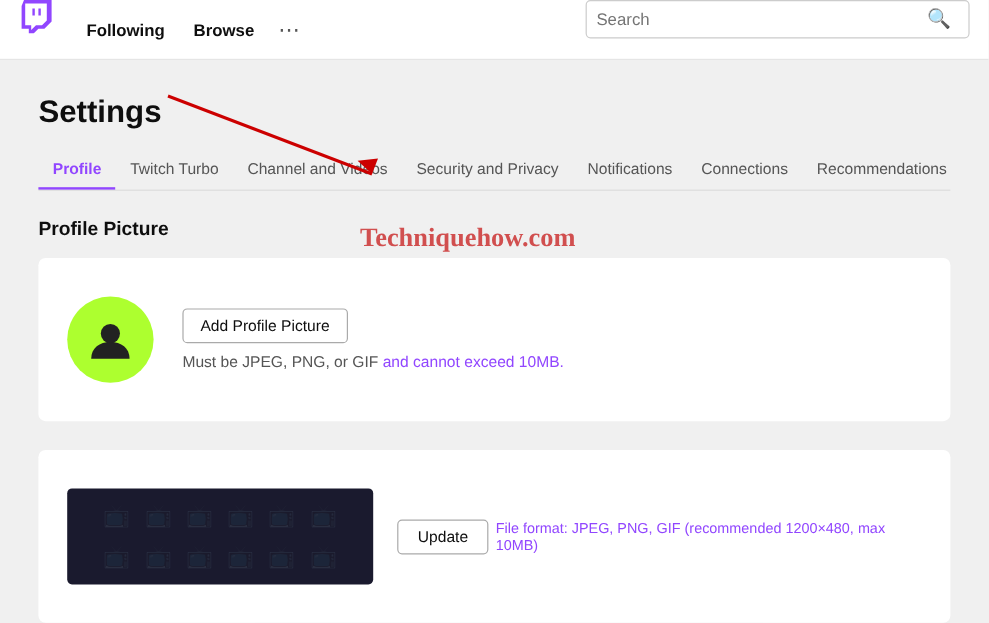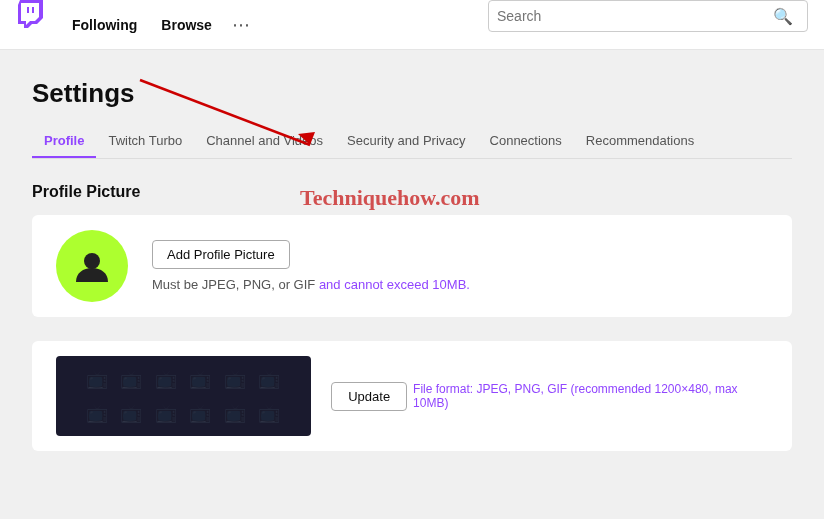--- a/index.html
+++ b/index.html
@@ -111,21 +111,21 @@
       font-size: 16px;
       font-weight: 700;
       color: #0e0e0e;
       margin-bottom: 14px;
     }
 
     
     .card {
       background: #fff;
       border-radius: 6px;
-      padding: 15px 24px;
+      padding: 32px 24px;
       margin-bottom: 24px;
     }
 
     
     .profile-pic-row {
       display: flex;
       align-items: center;
       gap: 24px;
     }
     .avatar-circle {
@@ -262,20 +262,21 @@
   <div class="watermark">Techniquehow.com</div>
 
   <div class="main-content">
     <h1 class="page-title">Settings</h1>
 
     <div class="tabs">
       <div class="tab active">Profile</div>
       <div class="tab">Twitch Turbo</div>
       <div class="tab">Channel and Videos</div>
       <div class="tab">Security and Privacy</div>
+      <div class="tab">Notifications</div>
       <div class="tab">Connections</div>
       <div class="tab">Recommendations</div>
     </div>
 
     <div class="section-heading">Profile Picture</div>
     <div class="card">
       <div class="profile-pic-row">
         <div class="avatar-circle">
           <svg width="40" height="40" viewBox="0 0 40 40">
             <circle cx="20" cy="15" r="8" fill="#222"></circle>

